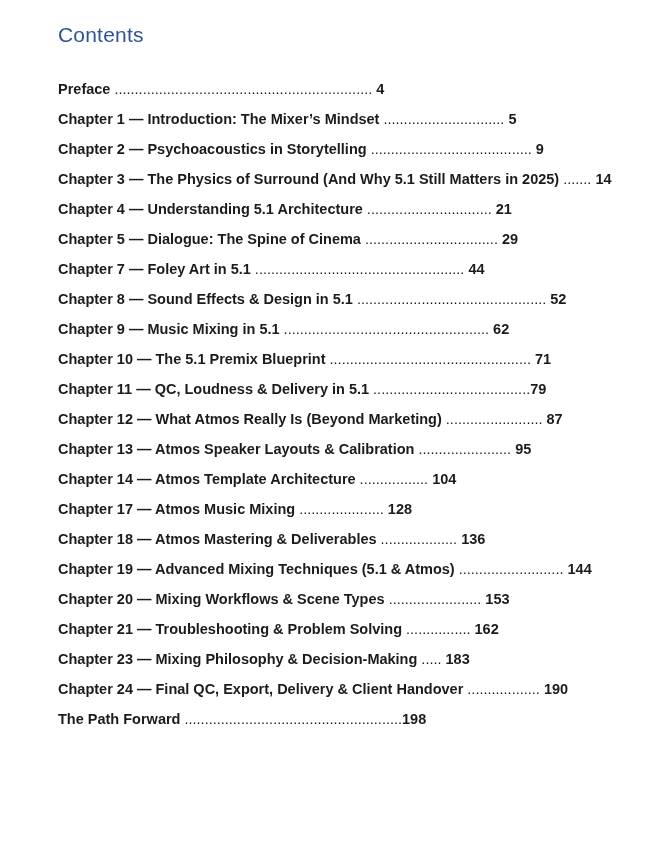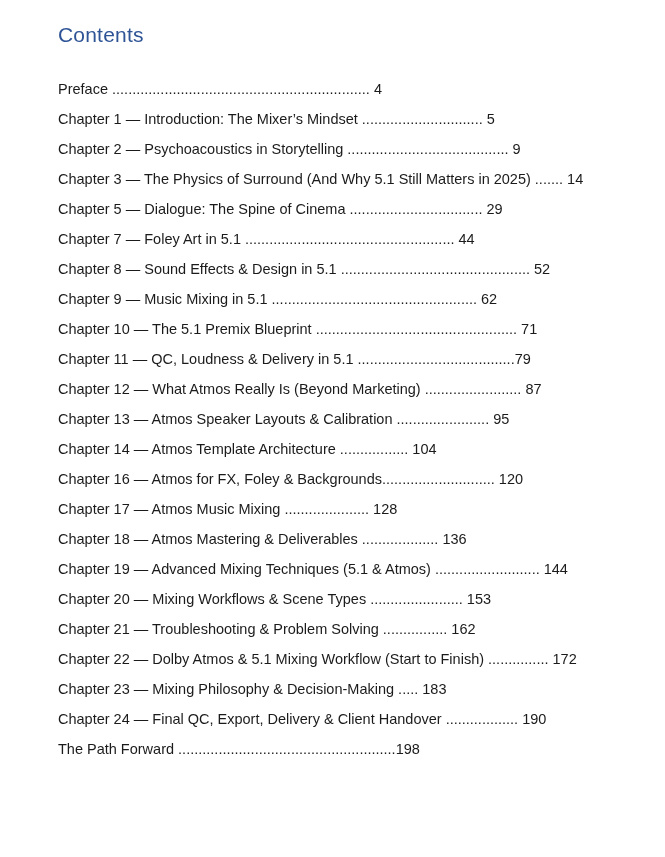--- a/index.html
+++ b/index.html
@@ -33,40 +33,42 @@
   }
   .toc-row {
     margin: 0;
     font-size: 14.5px;
     line-height: 30px;
     color: #1b1b1b;
     white-space: pre;
   }
   .toc-title, .toc-page {
     color: #1b1b1b;
+    font-weight: bold;
   }
   .toc-leader {
     color: #1b1b1b;
   }
 </style>
 </head>
 <body>
 
 <div class="page">
   <h1 class="toc-heading">Contents</h1>
 
   <div class="toc" id="toc-list">
   <p class="toc-row"><span class="toc-title">Preface</span><span class="toc-leader"> ................................................................ </span><span class="toc-page">4</span></p>
 
   <p class="toc-row"><span class="toc-title">Chapter 1 — Introduction: The Mixer’s Mindset</span><span class="toc-leader"> .............................. </span><span class="toc-page">5</span></p>
 
   <p class="toc-row"><span class="toc-title">Chapter 2 — Psychoacoustics in Storytelling</span><span class="toc-leader"> ........................................ </span><span class="toc-page">9</span></p>
 
   <p class="toc-row"><span class="toc-title">Chapter 3 — The Physics of Surround (And Why 5.1 Still Matters in 2025)</span><span class="toc-leader"> ....... </span><span class="toc-page">14</span></p>
 
+  <p class="toc-row"><span class="toc-title">Chapter 4 — Understanding 5.1 Architecture</span><span class="toc-leader"> ............................... </span><span class="toc-page">21</span></p>
 
   <p class="toc-row"><span class="toc-title">Chapter 5 — Dialogue: The Spine of Cinema</span><span class="toc-leader"> ................................. </span><span class="toc-page">29</span></p>
 
 
   <p class="toc-row"><span class="toc-title">Chapter 7 — Foley Art in 5.1</span><span class="toc-leader"> .................................................... </span><span class="toc-page">44</span></p>
 
   <p class="toc-row"><span class="toc-title">Chapter 8 — Sound Effects &amp; Design in 5.1</span><span class="toc-leader"> ............................................... </span><span class="toc-page">52</span></p>
 
   <p class="toc-row"><span class="toc-title">Chapter 9 — Music Mixing in 5.1</span><span class="toc-leader"> ................................................... </span><span class="toc-page">62</span></p>
 
@@ -74,33 +76,31 @@
 
   <p class="toc-row"><span class="toc-title">Chapter 11 — QC, Loudness &amp; Delivery in 5.1</span><span class="toc-leader"> .......................................</span><span class="toc-page">79</span></p>
 
   <p class="toc-row"><span class="toc-title">Chapter 12 — What Atmos Really Is (Beyond Marketing)</span><span class="toc-leader"> ........................ </span><span class="toc-page">87</span></p>
 
   <p class="toc-row"><span class="toc-title">Chapter 13 — Atmos Speaker Layouts &amp; Calibration</span><span class="toc-leader"> ....................... </span><span class="toc-page">95</span></p>
 
   <p class="toc-row"><span class="toc-title">Chapter 14 — Atmos Template Architecture</span><span class="toc-leader"> ................. </span><span class="toc-page">104</span></p>
 
 
-  <p class="toc-row"><span class="toc-title">Chapter 16 — Atmos for FX, Foley &amp; Backgrounds</span><span class="toc-leader">............................ </span><span class="toc-page">120</span></p>
 
   <p class="toc-row"><span class="toc-title">Chapter 17 — Atmos Music Mixing</span><span class="toc-leader"> ..................... </span><span class="toc-page">128</span></p>
 
   <p class="toc-row"><span class="toc-title">Chapter 18 — Atmos Mastering &amp; Deliverables</span><span class="toc-leader"> ................... </span><span class="toc-page">136</span></p>
 
   <p class="toc-row"><span class="toc-title">Chapter 19 — Advanced Mixing Techniques (5.1 &amp; Atmos)</span><span class="toc-leader"> .......................... </span><span class="toc-page">144</span></p>
 
   <p class="toc-row"><span class="toc-title">Chapter 20 — Mixing Workflows &amp; Scene Types</span><span class="toc-leader"> ....................... </span><span class="toc-page">153</span></p>
 
   <p class="toc-row"><span class="toc-title">Chapter 21 — Troubleshooting &amp; Problem Solving</span><span class="toc-leader"> ................ </span><span class="toc-page">162</span></p>
 
-  <p class="toc-row"><span class="toc-title">Chapter 22 — Dolby Atmos &amp; 5.1 Mixing Workflow (Start to Finish)</span><span class="toc-leader"> ............... </span><span class="toc-page">172</span></p>
 
   <p class="toc-row"><span class="toc-title">Chapter 23 — Mixing Philosophy &amp; Decision-Making</span><span class="toc-leader"> ..... </span><span class="toc-page">183</span></p>
 
   <p class="toc-row"><span class="toc-title">Chapter 24 — Final QC, Export, Delivery &amp; Client Handover</span><span class="toc-leader"> .................. </span><span class="toc-page">190</span></p>
 
   <p class="toc-row"><span class="toc-title">The Path Forward</span><span class="toc-leader"> ......................................................</span><span class="toc-page">198</span></p>
 </div>
 </div>
 
 </body></html>

